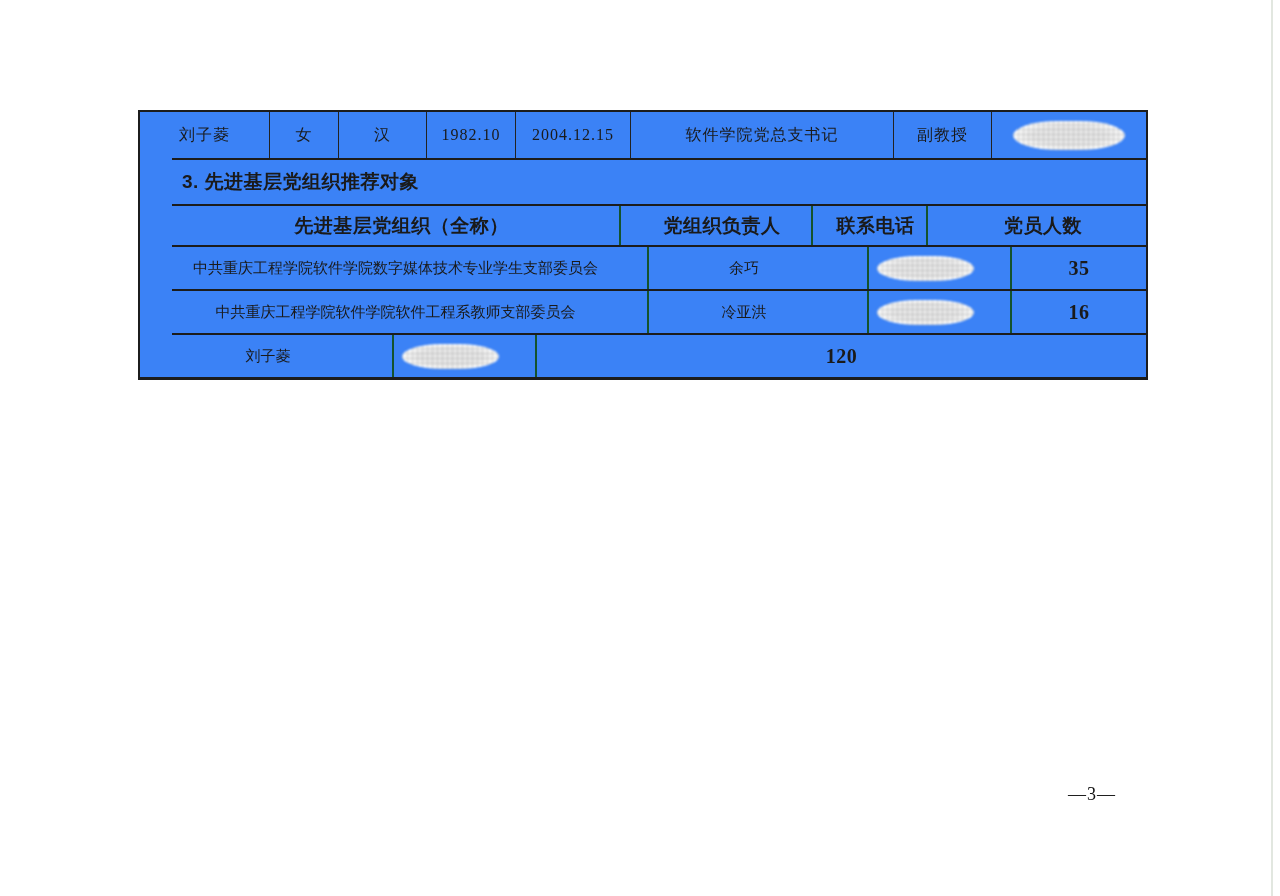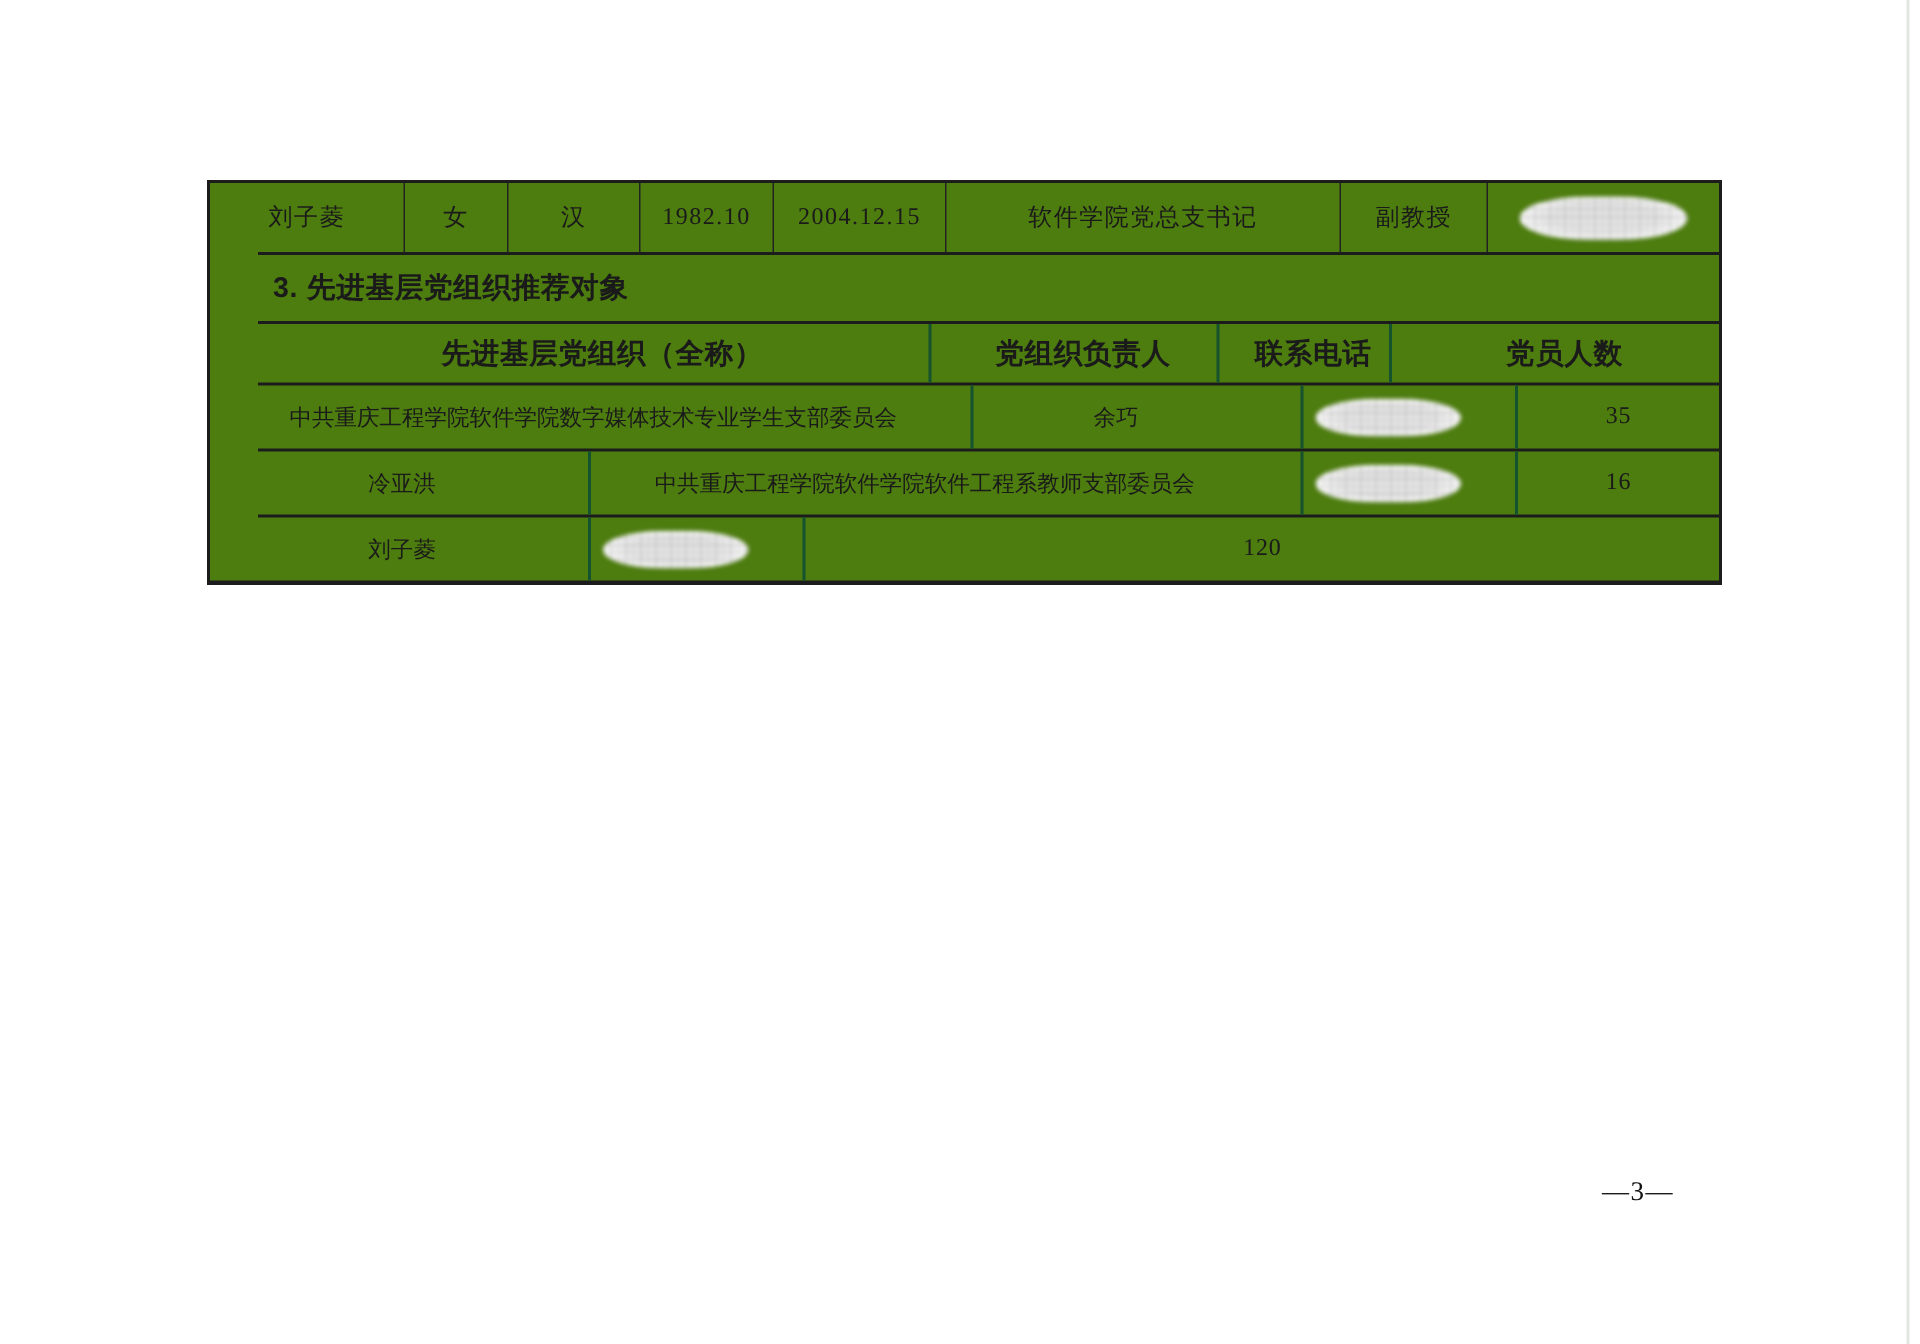--- a/index.html
+++ b/index.html
@@ -6,23 +6,23 @@
   .screen{
     position:relative;width:1280px;height:896px;background:#ffffff;overflow:hidden;
     font-family:"Liberation Serif","DejaVu Serif",serif;color:#1a1a1a;
   }
   .page-edge-right{
     position:absolute;left:1271px;top:0;width:2px;height:896px;
     background:#e2e7e0;
   }
   
   .doc-table{
-    position:absolute;left:138px;top:120px;width:1010px;
+    position:absolute;left:138px;top:110px;width:1010px;
     border:2px solid #1c1c1c;border-bottom-width:3px;
-    box-sizing:border-box;background:#4d7c0f;
+    box-sizing:border-box;background:#3b82f6;
   }
   .t-row{display:flex;align-items:stretch;}
   .t-row + .t-row{border-top:2px solid #1c1c1c;margin-left:32px;}
   .cell{
     display:flex;align-items:center;justify-content:center;
     box-sizing:border-box;overflow:hidden;white-space:nowrap;
   }
   .cell + .cell{border-left:2px solid #14532d;}
   .cont-row{height:46px;}
   .cont-row .cell + .cell{border-left:1.5px solid #222;}
@@ -32,21 +32,21 @@
     font-family:"Liberation Sans","DejaVu Sans",sans-serif;
     font-weight:bold;font-size:19px;padding-left:10px;letter-spacing:0.5px;
   }
   .head-row{height:39px;}
   .head-row .cell{
     font-family:"Liberation Sans","DejaVu Sans",sans-serif;
     font-weight:bold;font-size:19px;letter-spacing:0.5px;padding-left:12px;
   }
   .data-row{height:42px;gap:28px;}
   .data-row .cell{font-size:15px;}
-  .data-row .num{font-size:16px;letter-spacing:0.5px;}
+  .data-row .num{font-size:20px;letter-spacing:0.5px;font-weight:bold;}
   
   .cw-name{width:129px;}
   .cw-gender{width:69px;}
   .cw-eth{width:88px;}
   .cw-birth{width:89px;}
   .cw-join{width:115px;text-align:right;}
   .cw-pos{width:263px;}
   .cw-title{width:98px;}
   .cw-phone{flex:1;}
   
@@ -108,22 +108,22 @@
     <div class="t-row data-row">
       <div class="cell aw-org">中共重庆工程学院软件学院数字媒体技术专业学生支部委员会</div>
       <div class="cell aw-leader">余巧</div>
       <div class="cell aw-phone">
         <div class="redact redact-sm"></div>
       </div>
       <div class="cell aw-members num">35</div>
     </div>
 
     <div class="t-row data-row">
+      <div class="cell aw-org">中共重庆工程学院软件学院软件工程系教师支部委员会</div>
       <div class="cell aw-leader">冷亚洪</div>
-      <div class="cell aw-org">中共重庆工程学院软件学院软件工程系教师支部委员会</div>
       <div class="cell aw-phone">
         <div class="redact redact-sm"></div>
       </div>
       <div class="cell aw-members num">16</div>
     </div>
 
     <div class="t-row data-row">
       <div class="cell aw-leader">刘子菱</div>
       <div class="cell aw-phone">
         <div class="redact redact-sm"></div>

